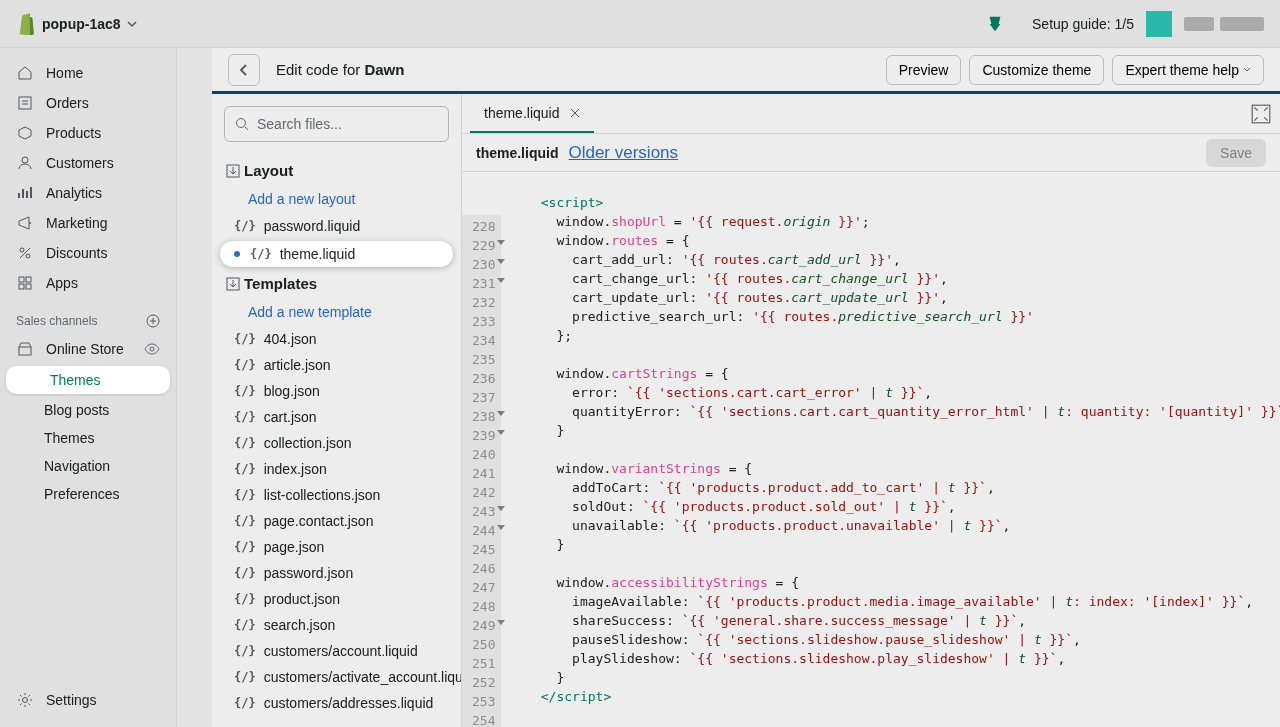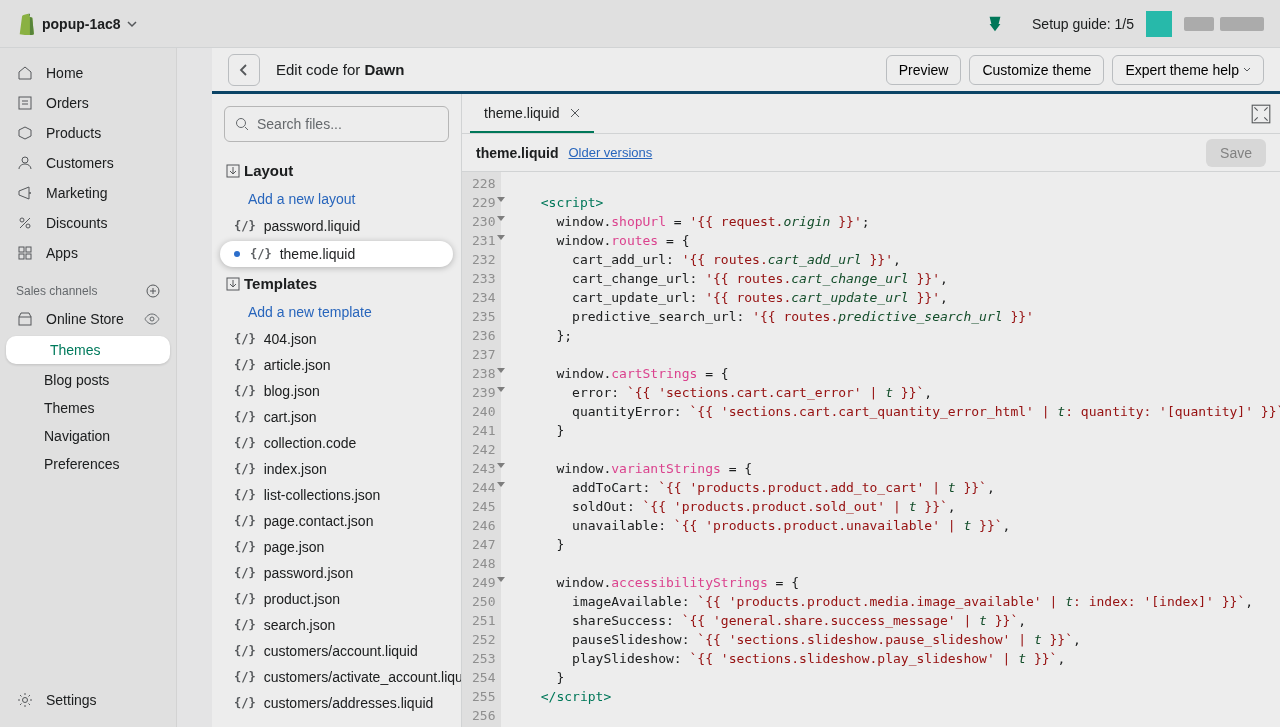--- a/index.html
+++ b/index.html
@@ -48,25 +48,25 @@
 .file-item.highlighted { background:#fff; border-radius: 18px; box-shadow: 0 1px 6px rgba(0,0,0,0.25); position:relative; z-index:60; margin: 2px 0; }
 .file-item.highlighted::before { content:""; width:6px; height:6px; border-radius:50%; background:#2c6ecb; margin-right:2px; }
 
 
 .editor-area { position:absolute; top:94px; left:462px; right:0; bottom:0; background:#fff; display:flex; flex-direction:column; }
 .tab-bar { height:40px; border-bottom:1px solid #e1e3e5; display:flex; align-items:center; padding:0 8px; }
 .tab { height:100%; padding: 0 14px; display:flex; align-items:center; gap:10px; border-bottom:2px solid #008060; font-size:14px; }
 .expand-btn { margin-left:auto; width:22px; height:22px; color:#5c5f62; }
 .file-info { height:38px; display:flex; align-items:center; padding:0 14px; gap:10px; border-bottom:1px solid #e1e3e5; }
 .file-info .fname { font-weight:600; }
-.older { color:#2c6ecb; text-decoration:underline; font-size:13px; cursor:pointer; }
+.older { color:#2c6ecb; text-decoration:underline; font-size:17px; cursor:pointer; }
 .save-btn { margin-left:auto; padding:6px 14px; background:#e8e8e8; color:#8c8c8c; border-radius:6px; font-size:14px; }
 
 .code-area { flex:1; display:flex; overflow:auto; font-family: "SFMono-Regular", Consolas, monospace; font-size:13px; line-height:1.5; }
-.gutter { background:#f0f0f0; color:#999; text-align:right; padding: 2px 6px 2px 10px; user-select:none; }
+.gutter { background:#f0f0f0; color:#999; text-align:right; padding: 2px 6px 2px 10px; user-select:none;margin-top:43px; }
 .gut-line { height:19px; position:relative; }
 .fold { position:absolute; right:-10px; top:4px; width:0; height:0; border-left:4px solid transparent; border-right:4px solid transparent; border-top:5px solid #888; }
 .code { padding: 2px 8px; white-space:pre; }
 .code-line { height:19px; }
 .k-tag { color:#008060; }
 .k-str { color:#a31515; }
 .k-var { color:#14532d; font-style:italic; }
 .k-prop { color:#ec4899; }
 </style>
 </head>
@@ -129,20 +129,28 @@
           <svg width="18" height="18" viewBox="0 0 18 18">
             <circle cx="9" cy="6" r="3" stroke="#5c5f62" fill="none"></circle>
             <path d="M3 15c0-3 3-5 6-5s6 2 6 5" stroke="#5c5f62" fill="none"></path>
           </svg>
         </span>
         <span>Customers</span>
       </div>
       <div class="nav-item">
         <span class="nav-icon">
           <svg width="18" height="18" viewBox="0 0 18 18">
+            <path d="M3 14V9M7 14V5M11 14V7M15 14V3" stroke="#5c5f62" stroke-width="2"></path>
+          </svg>
+        </span>
+        <span>Analytics</span>
+      </div>
+      <div class="nav-item">
+        <span class="nav-icon">
+          <svg width="18" height="18" viewBox="0 0 18 18">
             <path d="M3 7l10-4v12L3 11z" stroke="#5c5f62" fill="none"></path>
             <circle cx="14" cy="9" r="1" fill="#5c5f62"></circle>
           </svg>
         </span>
         <span>Marketing</span>
       </div>
       <div class="nav-item">
         <span class="nav-icon">
           <svg width="18" height="18" viewBox="0 0 18 18">
             <circle cx="6" cy="6" r="2" stroke="#5c5f62" fill="none"></circle>
@@ -269,21 +277,21 @@
       <div class="file-item">
         <span class="file-icon">{/}</span>
         <span>blog.json</span>
       </div>
       <div class="file-item">
         <span class="file-icon">{/}</span>
         <span>cart.json</span>
       </div>
       <div class="file-item">
         <span class="file-icon">{/}</span>
-        <span>collection.code</span>
+        <span>collection.json</span>
       </div>
       <div class="file-item">
         <span class="file-icon">{/}</span>
         <span>index.json</span>
       </div>
       <div class="file-item">
         <span class="file-icon">{/}</span>
         <span>list-collections.json</span>
       </div>
       <div class="file-item">

